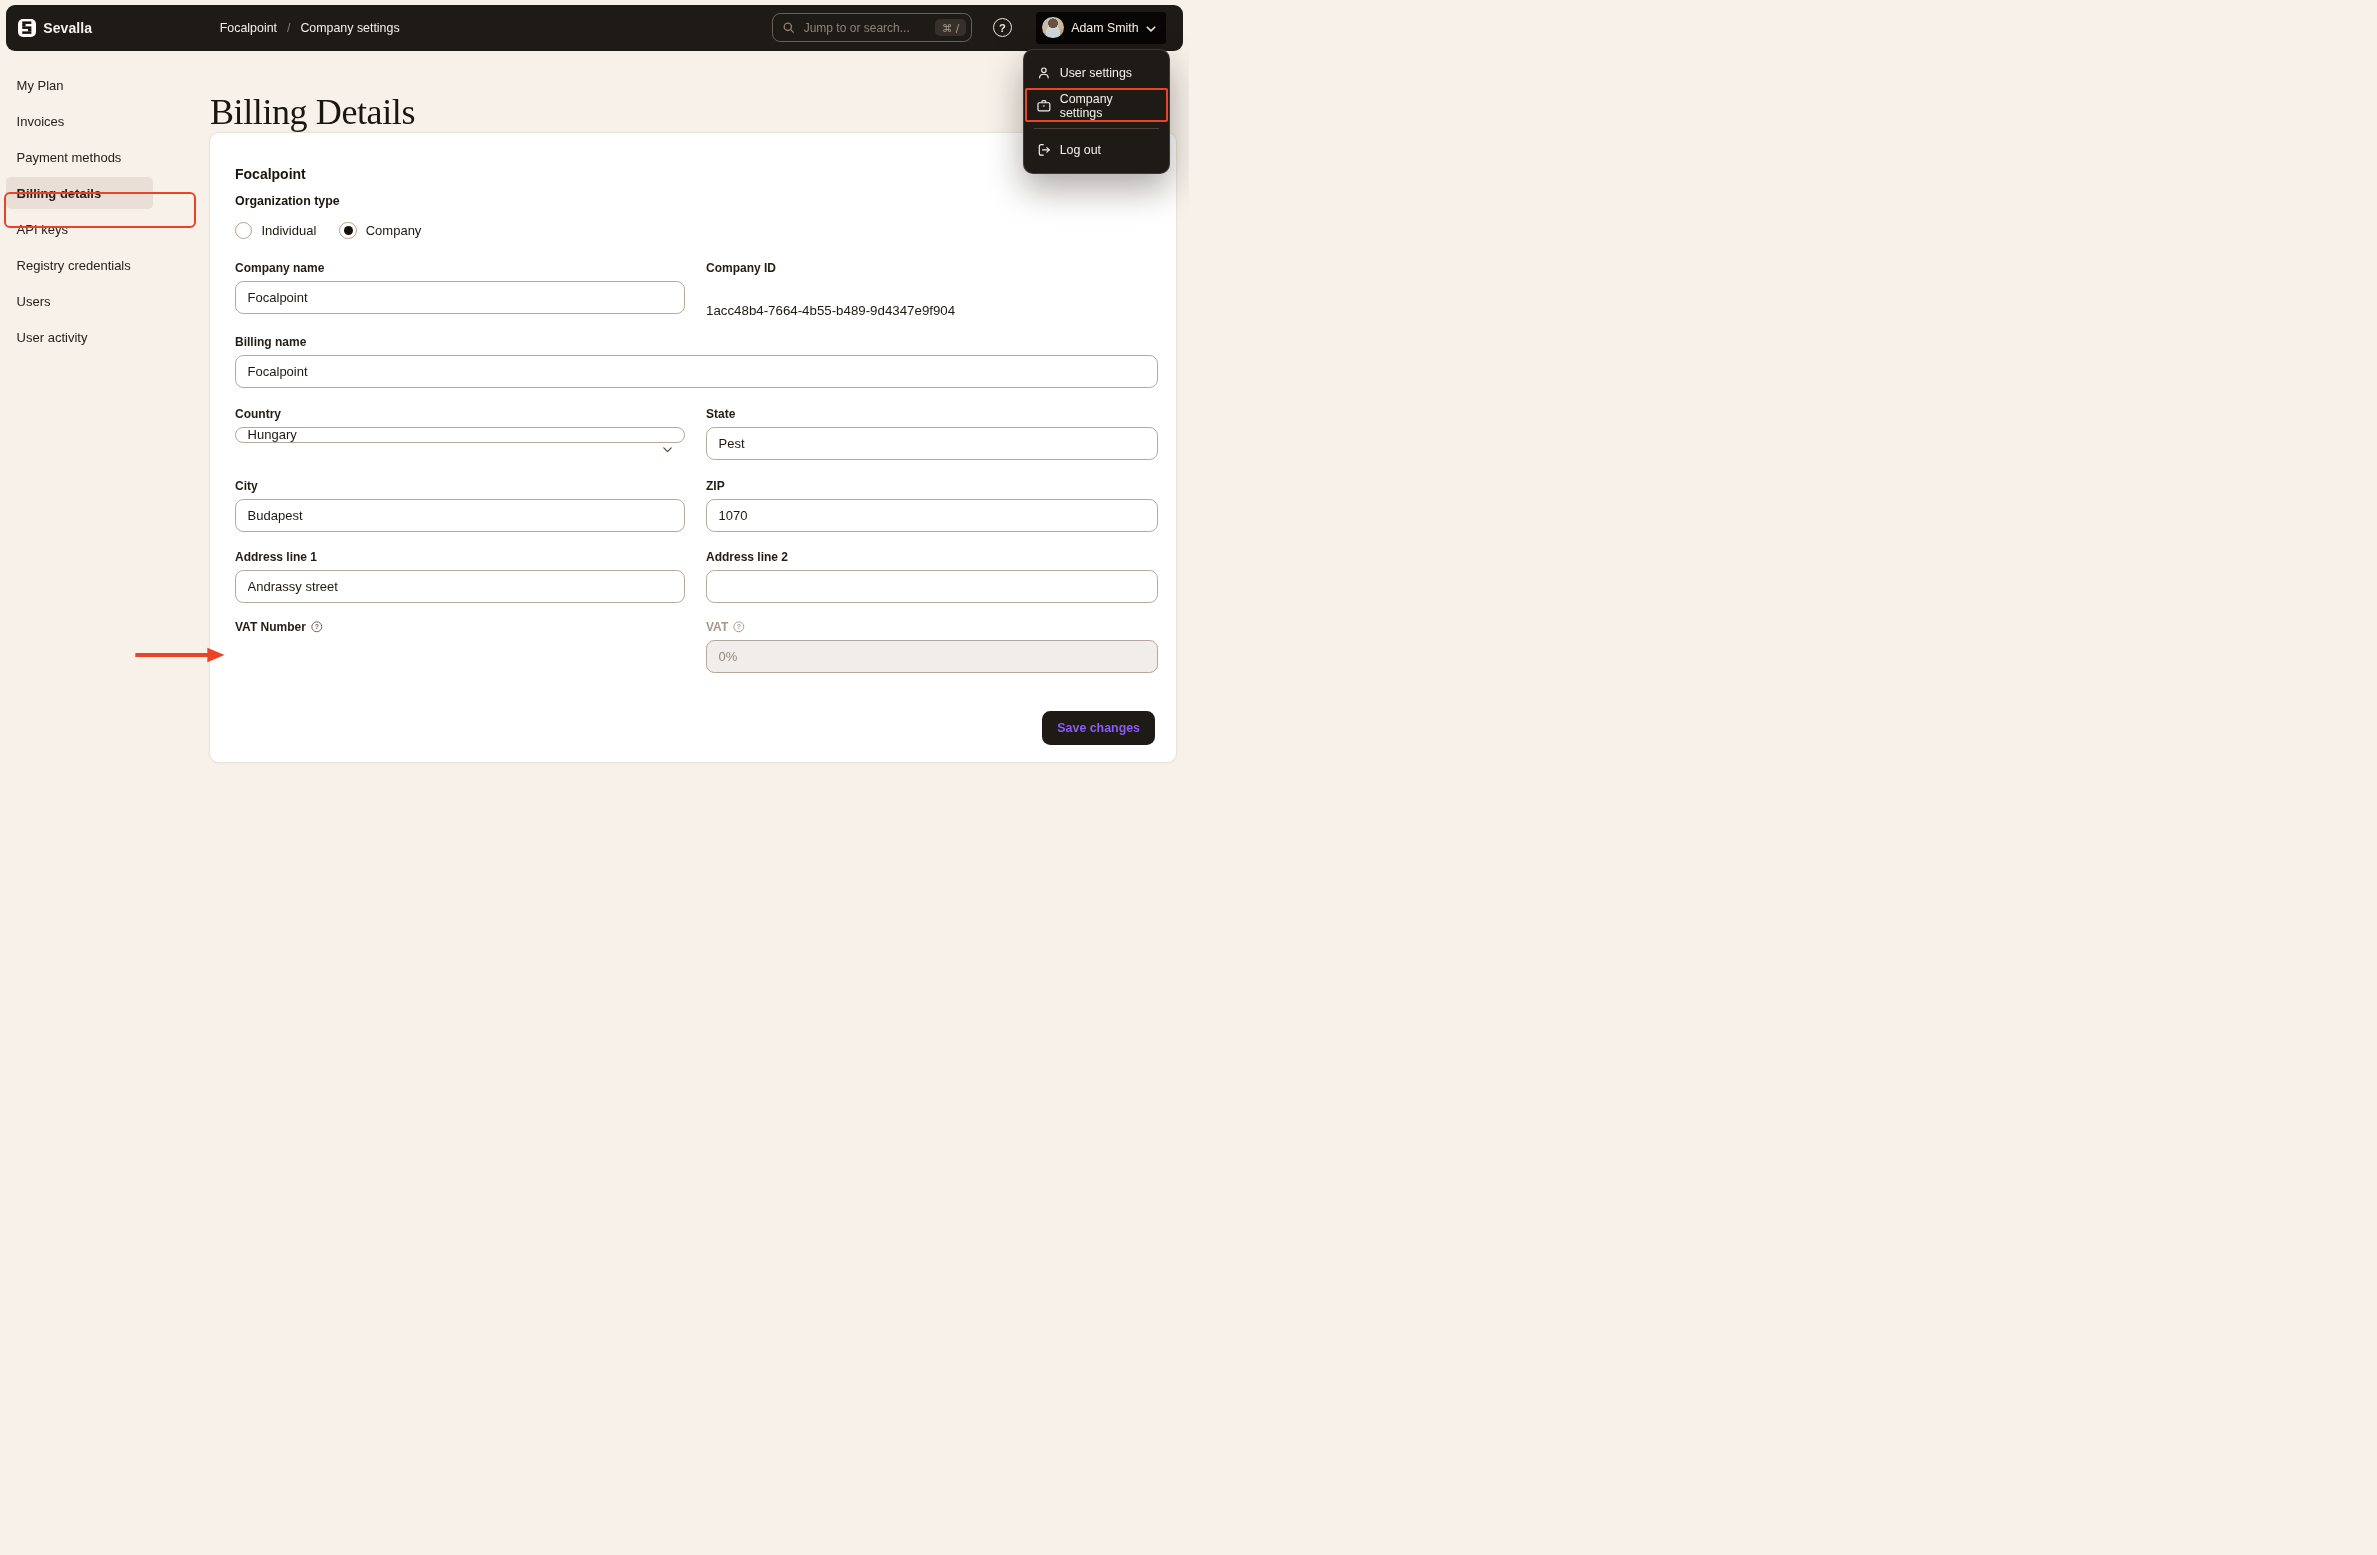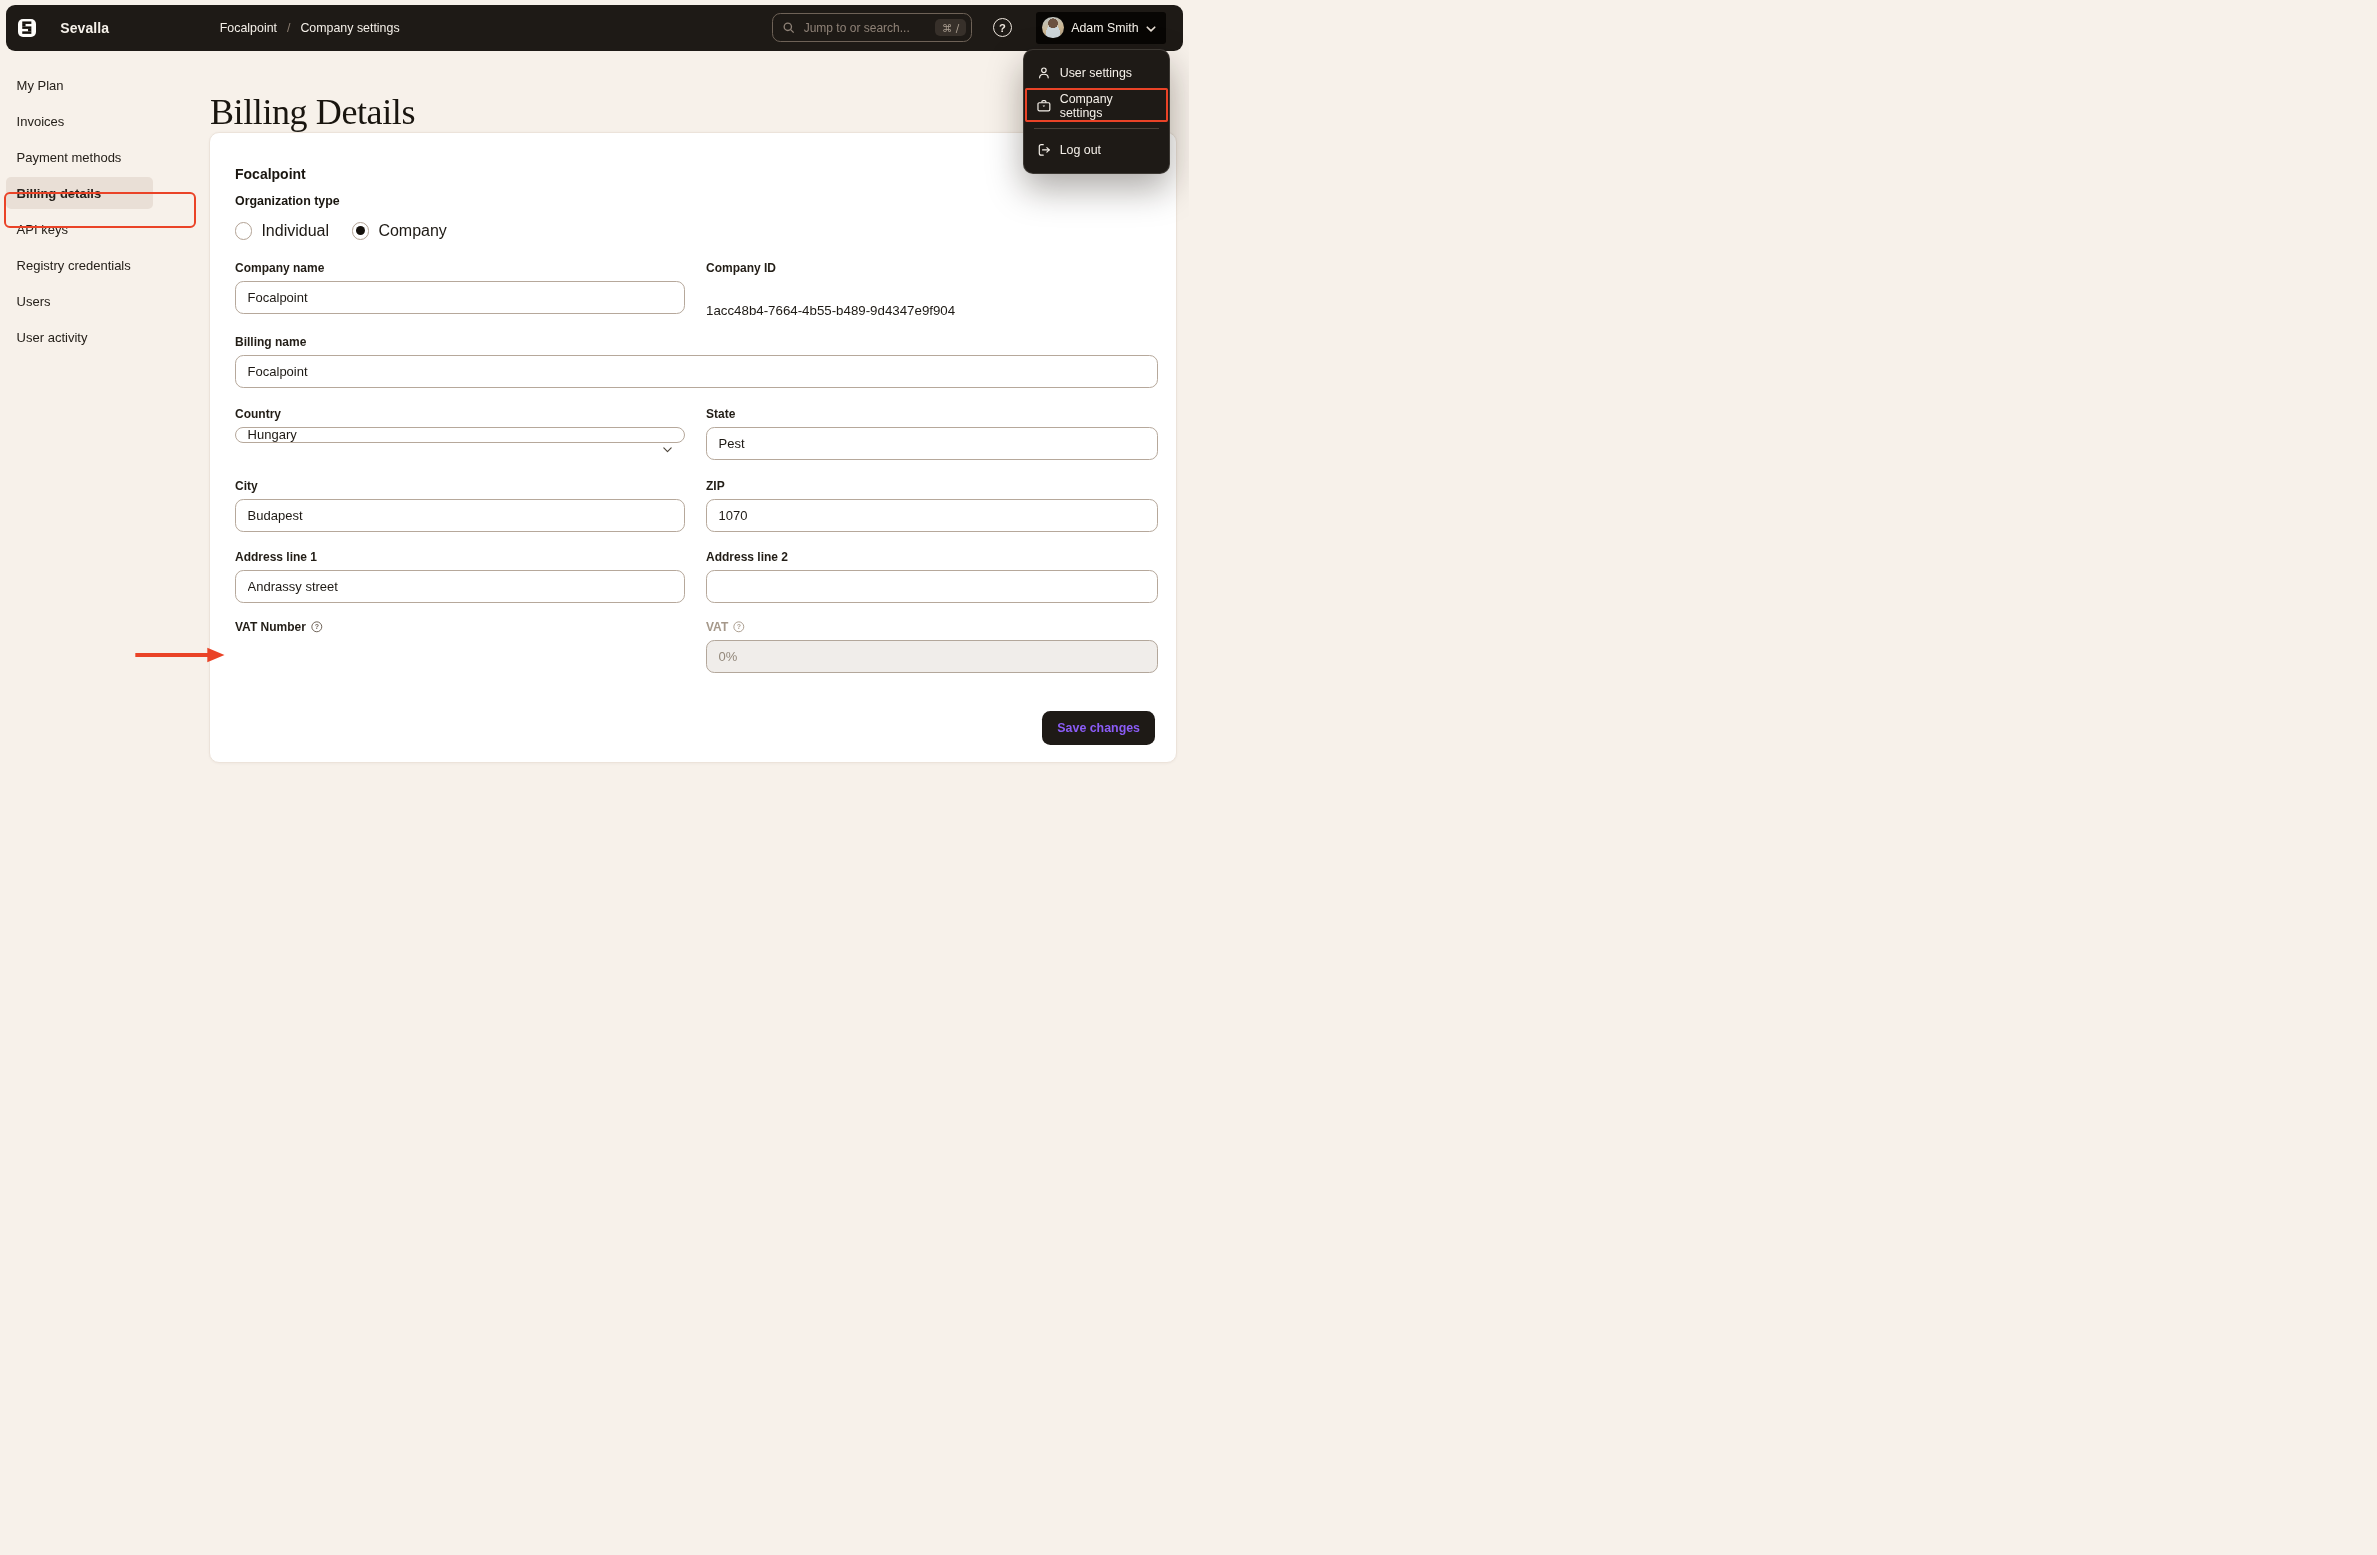--- a/index.html
+++ b/index.html
@@ -8,21 +8,21 @@
     background:#f7f1ea;
     font-family:"Liberation Sans","DejaVu Sans",sans-serif;
     color:#1d1914;
     -webkit-font-smoothing:antialiased;
   }
   
   .topbar{
     position:absolute;left:5.8px;top:5px;width:1177px;height:46px;
     background:#1e1a16;border-radius:9px;z-index:20;
   }
-  .brand{position:absolute;left:12.4px;top:0;height:46px;display:flex;align-items:center;gap:24px;}
+  .brand{position:absolute;left:12.4px;top:0;height:46px;display:flex;align-items:center;gap:7px;}
   .brand-logo{width:18px;height:18px;border-radius:5px;background:#fdfcfa;display:flex;align-items:center;justify-content:center;}
   .brand-name{color:#f6f1ea;font-size:14px;font-weight:600;letter-spacing:0.1px;}
   .breadcrumb{position:absolute;left:214px;top:0;height:46px;display:flex;align-items:center;gap:10px;font-size:12.4px;font-weight:500;color:#f4efe8;}
   .breadcrumb .sep{color:#8a7d70;font-weight:400;}
   .crumb{cursor:default;}
   .searchbox{
     position:absolute;right:211px;top:8.3px;width:200px;height:29px;box-sizing:border-box;
     border:0.8px solid #6e6257;border-radius:8.3px;display:flex;align-items:center;gap:6.6px;padding:0 5px 0 9px;
   }
   .searchbox input{
@@ -78,21 +78,21 @@
     background:#ffffff;border:0.8px solid #ece3da;border-radius:10px;
     box-shadow:0 0.8px 2.5px rgba(40,25,10,.04);z-index:5;
   }
   .card-heading{position:absolute;left:25px;top:21px;font-size:14px;font-weight:700;color:#19150f;}
   .section-label{position:absolute;left:25px;top:61px;font-size:12.4px;font-weight:600;color:#19150f;}
   .radio-row{position:absolute;left:25px;top:89px;display:flex;align-items:center;gap:23px;}
   .radio-option{display:flex;align-items:center;gap:9px;cursor:pointer;}
   .radio{width:17.4px;height:17.4px;box-sizing:border-box;border:1.2px solid #b2a294;border-radius:50%;background:#fff;display:flex;align-items:center;justify-content:center;}
   .radio .dot{width:9px;height:9px;border-radius:50%;background:#15110c;display:none;}
   .radio-option.checked .radio .dot{display:block;}
-  .radio-label{font-size:16px;color:#1d1914;}
+  .radio-label{font-size:13px;color:#1d1914;}
   .field{position:absolute;}
   .field-label{display:flex;align-items:center;gap:5px;font-size:12px;font-weight:600;color:#221d16;margin-bottom:5.8px;height:14px;}
   .field-label.muted{color:#a5988a;}
   .tb-input{
     width:100%;height:33px;box-sizing:border-box;border:0.8px solid #b6a89b;border-radius:8.3px;
     padding:0 11.6px;font-size:13px;font-family:inherit;color:#1d1914;background:#fff;outline:none;
   }
   .combo{
     position:relative;width:100%;height:16px;box-sizing:border-box;border:0.8px solid #b6a89b;border-radius:8.3px;
     background:#fff;display:flex;align-items:center;padding:0 11.6px;font-size:13px;color:#1d1914;cursor:pointer;

